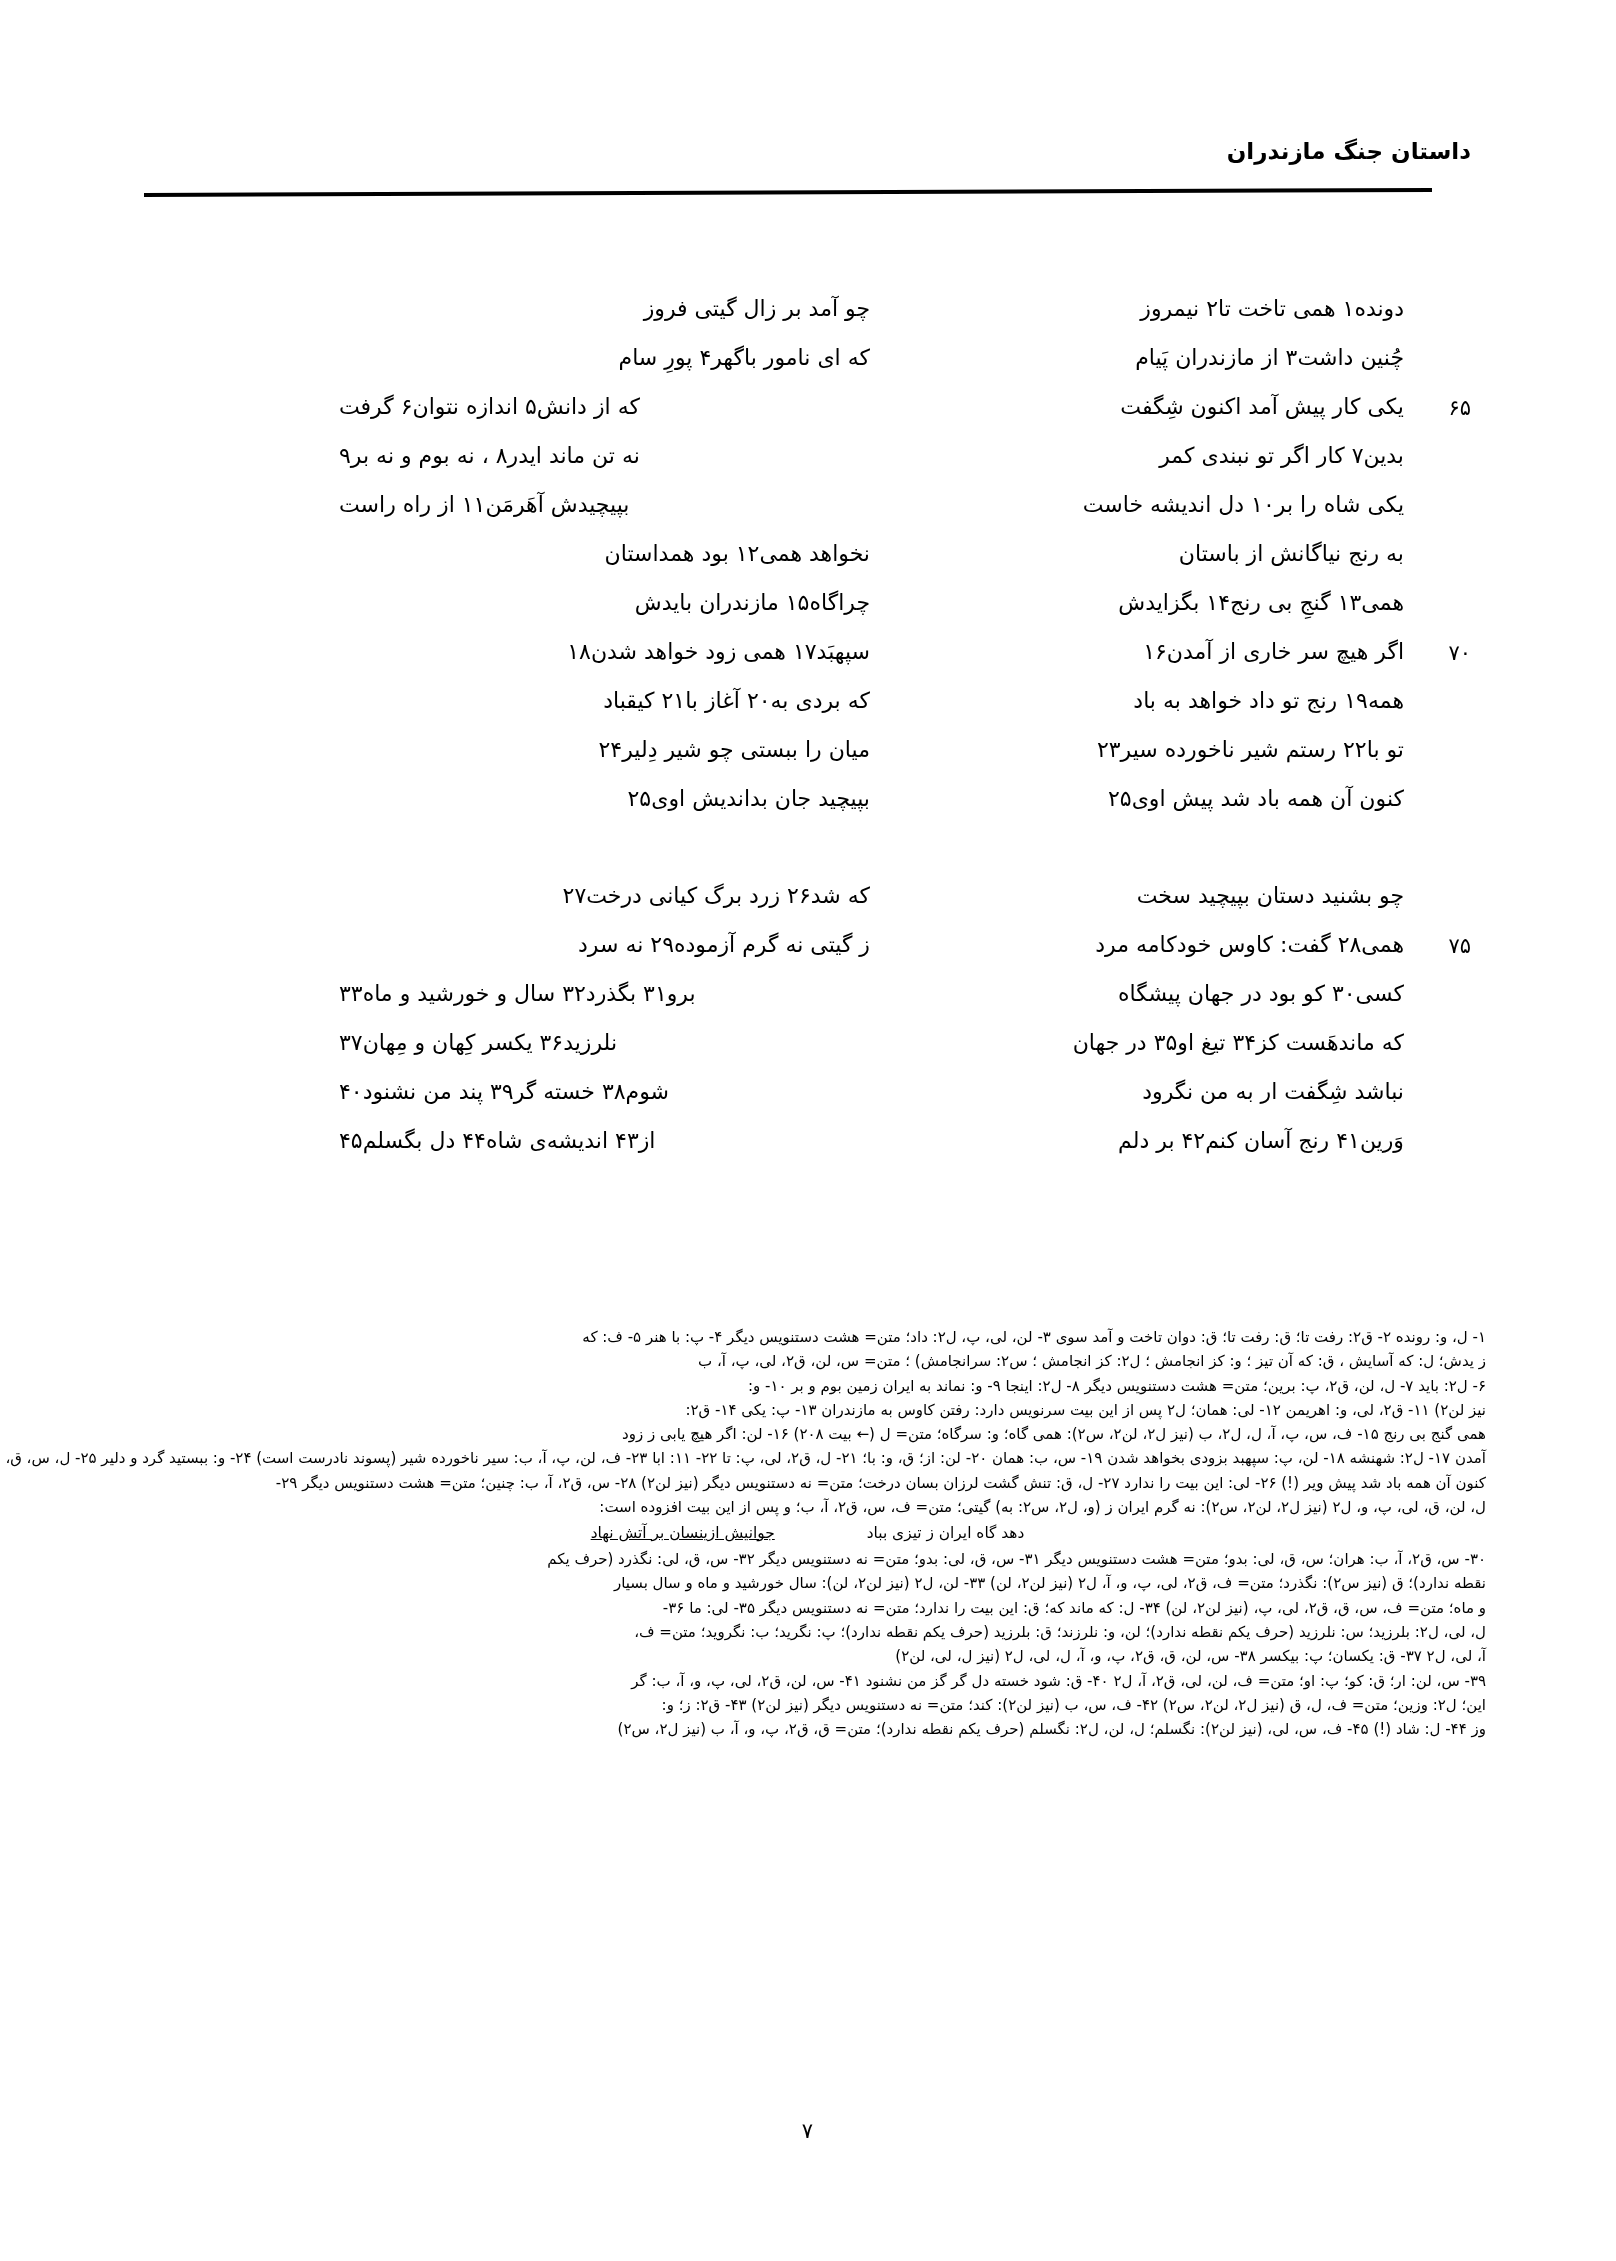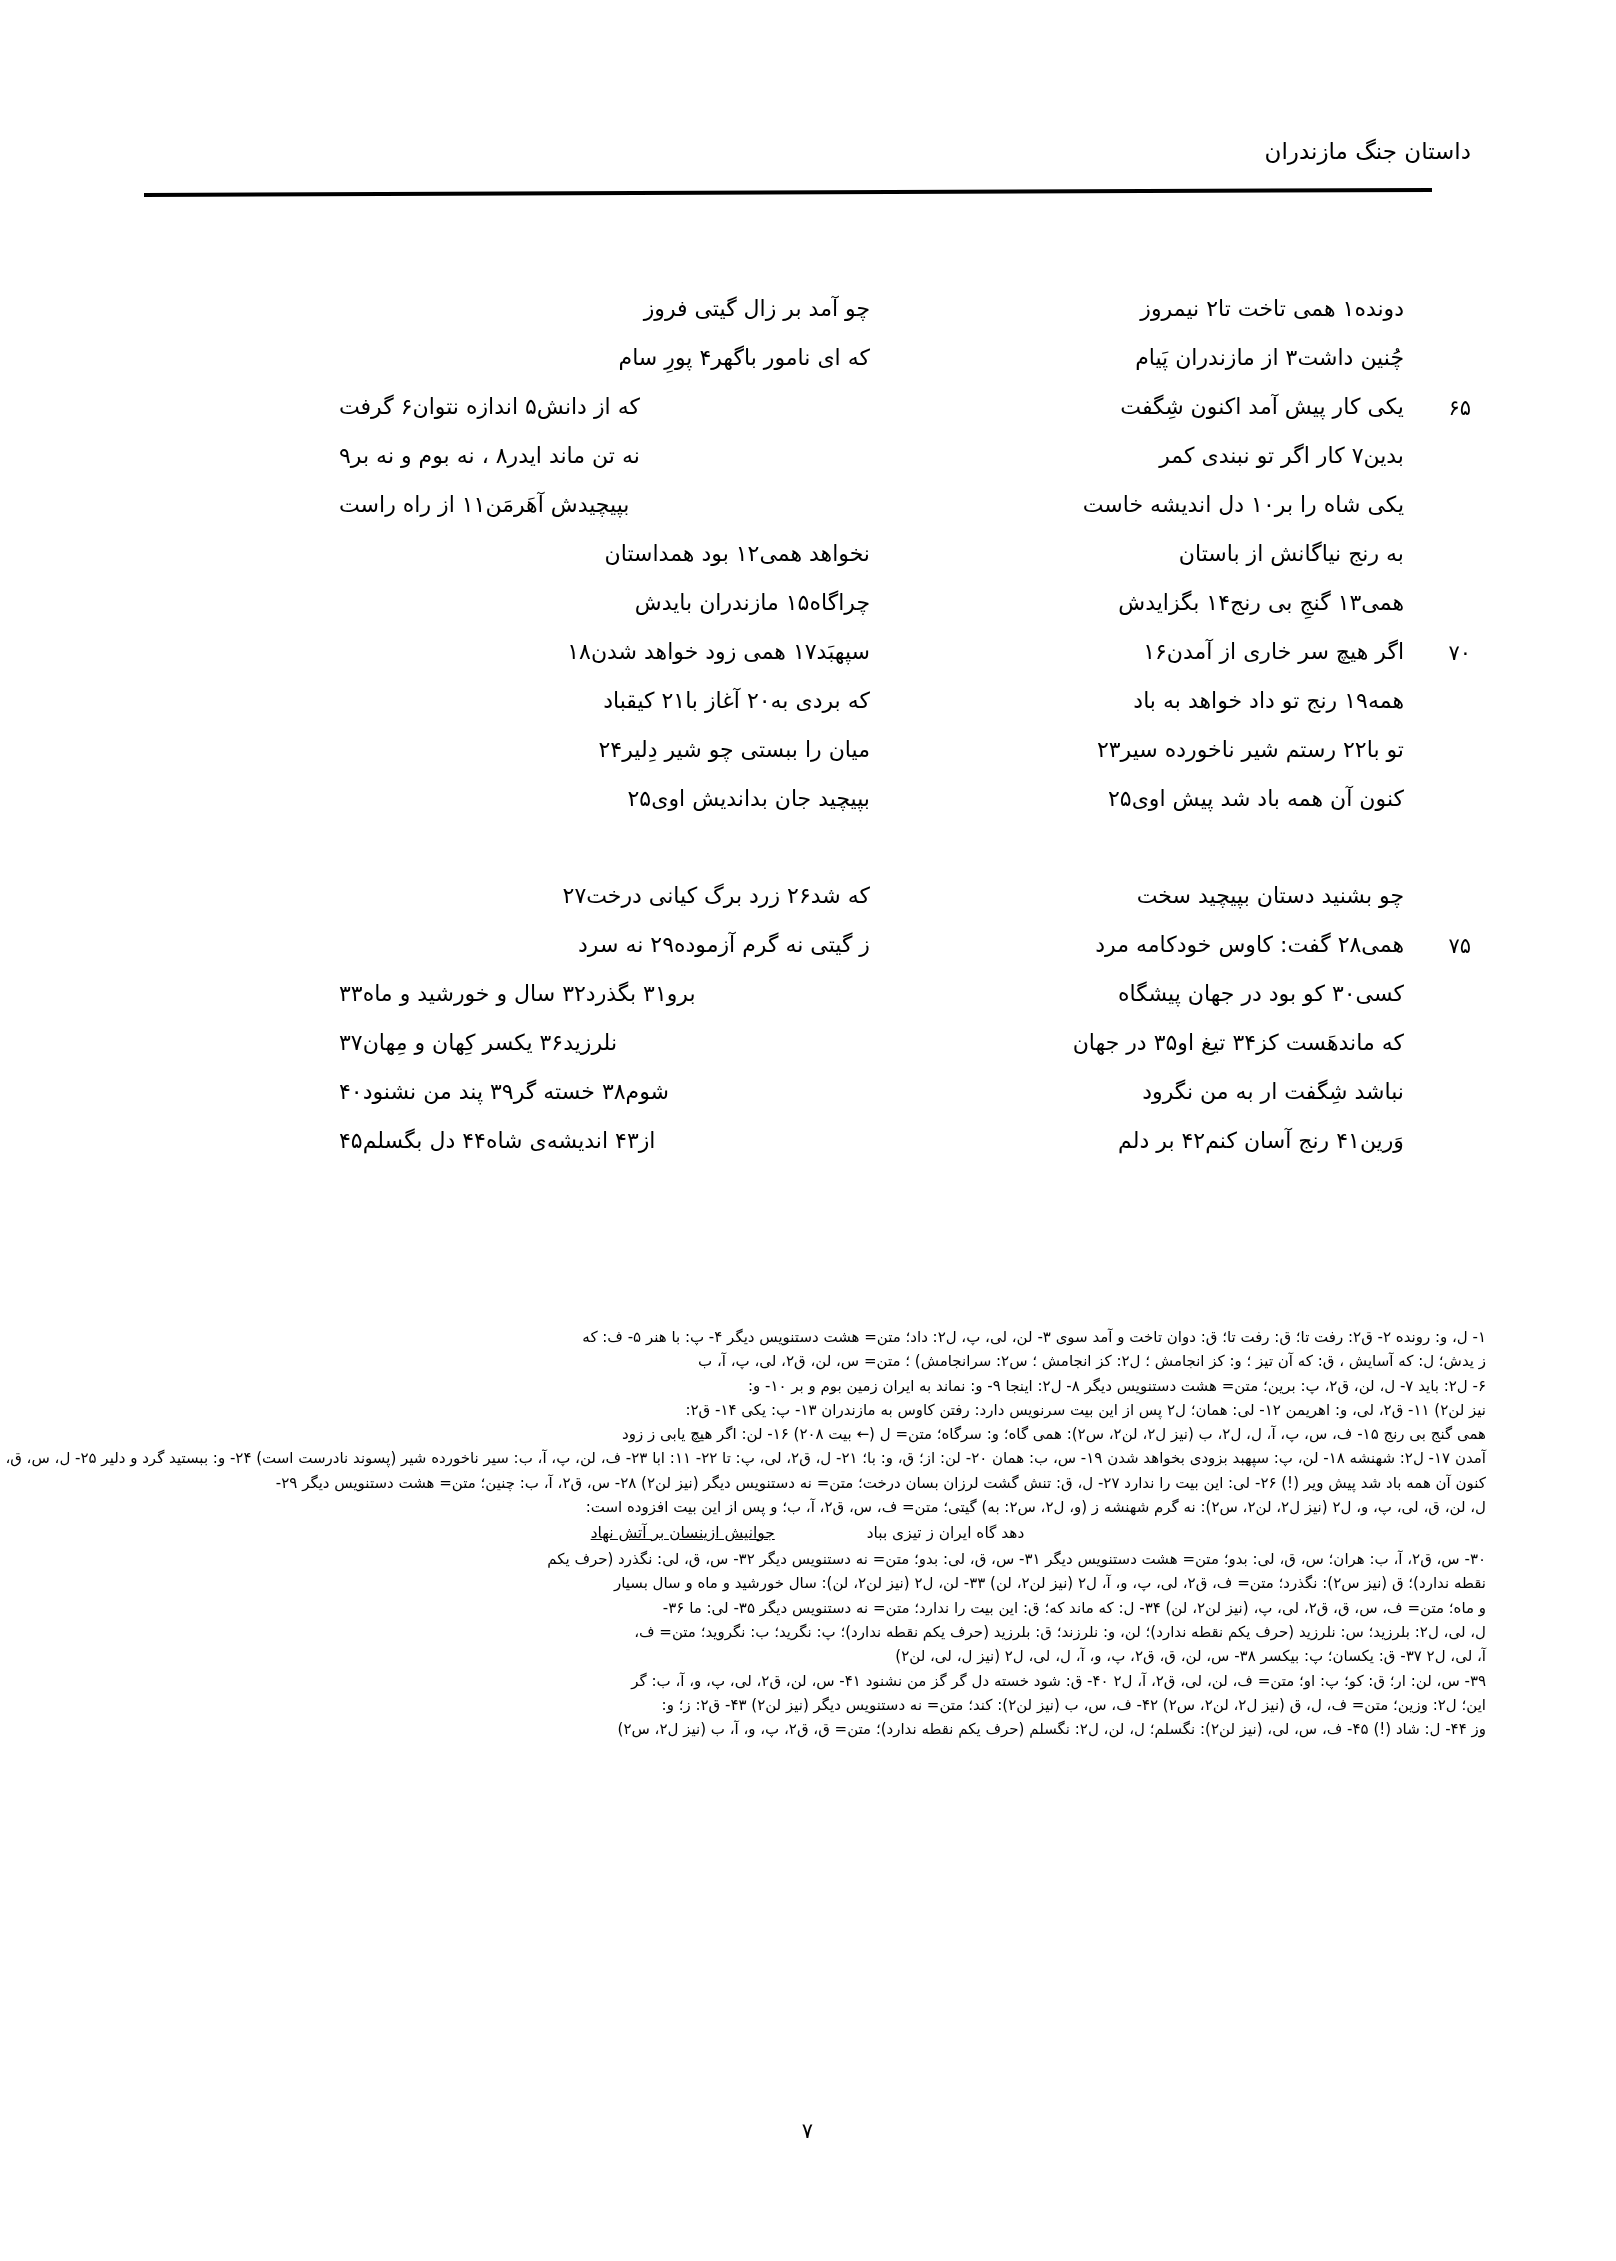--- a/index.html
+++ b/index.html
@@ -28,21 +28,21 @@
     top: 138px;
     right: 145px;
     left: 145px;
     height: 49px;
   }
   .running-head-title {
     position: absolute;
     right: 0;
     top: 0;
     font-size: 23px;
-    font-weight: normal;
+    font-weight: bold;
     letter-spacing: 0.3px;
     white-space: nowrap;
     direction: rtl;
   }
   .head-rule {
     position: absolute;
     right: 39px;
     left: 0px;
     top: 50px;
     height: 3.5px;
@@ -255,21 +255,21 @@
   </div>
 
   <div class="apparatus">
     <span class="app-line">۱- ل، و: رونده    ۲- ق۲: رفت تا؛ ق: رفت تا؛ ق: دوان تاخت و آمد سوی    ۳- لن، لی، پ، ل۲: داد؛ متن= هشت دستنویس دیگر    ۴- پ: با هنر    ۵- ف: که</span>
     <span class="app-line">ز یدش؛ ل: که آسایش ، ق: که آن تیز ؛ و: کز انجامش ؛ ل۲: کز انجامش ؛ س۲: سرانجامش) ؛ متن= س، لن، ق۲، لی، پ، آ، ب</span>
     <span class="app-line">۶- ل۲: باید    ۷- ل، لن، ق۲، پ: برین؛ متن= هشت دستنویس دیگر    ۸- ل۲: اینجا    ۹- و: نماند به ایران زمین بوم و بر    ۱۰- و:</span>
     <span class="app-line">نیز لن۲)    ۱۱- ق۲، لی، و: اهریمن    ۱۲- لی: همان؛ ل۲ پس از این بیت سرنویس دارد: رفتن کاوس به مازندران    ۱۳- پ: یکی    ۱۴- ق۲:</span>
     <span class="app-line">همی گنج بی رنج    ۱۵- ف، س، پ، آ، ل، ل۲، ب (نیز ل۲، لن۲، س۲): همی گاه؛ و: سرگاه؛ متن= ل (← بیت ۲۰۸)    ۱۶- لن: اگر هیچ یابی ز زود</span>
     <span class="app-line">آمدن    ۱۷- ل۲: شهنشه    ۱۸- لن، پ: سپهبد بزودی بخواهد شدن    ۱۹- س، ب: همان    ۲۰- لن: از؛ ق، و: با؛ ۲۱- ل، ق۲، لی، پ: تا    ۲۲- ۱۱: ابا    ۲۳- ف، لن، پ، آ، ب: سیر ناخورده شیر (پسوند نادرست است)    ۲۴- و: ببستید گرد و دلیر    ۲۵- ل، س، ق، ق۲، لی، آ، ل، لن، پ:</span>
     <span class="app-line">کنون آن همه باد شد پیش ویر (!)    ۲۶- لی: این بیت را ندارد    ۲۷- ل، ق: تنش گشت لرزان بسان درخت؛ متن= نه دستنویس دیگر (نیز لن۲)    ۲۸- س، ق۲، آ، ب: چنین؛ متن= هشت دستنویس دیگر    ۲۹-</span>
-    <span class="app-line">ل، لن، ق، لی، پ، و، ل۲ (نیز ل۲، لن۲، س۲): نه گرم شهنشه ز (و، ل۲، س۲: به) گیتی؛ متن= ف، س، ق۲، آ، ب؛ و پس از این بیت افزوده است:</span>
+    <span class="app-line">ل، لن، ق، لی، پ، و، ل۲ (نیز ل۲، لن۲، س۲): نه گرم ایران ز (و، ل۲، س۲: به) گیتی؛ متن= ف، س، ق۲، آ، ب؛ و پس از این بیت افزوده است:</span>
 
     <span class="app-verse">
       <span class="hemi">دهد گاه ایران ز تیزی بباد</span><span class="hemi">جوانیش ازینسان بر آتش نهاد</span>
     </span>
 
     <span class="app-line">۳۰- س، ق۲، آ، ب: هران؛ س، ق، لی: بدو؛ متن= هشت دستنویس دیگر    ۳۱- س، ق، لی: بدو؛ متن= نه دستنویس دیگر    ۳۲- س، ق، لی: نگذرد (حرف یکم</span>
     <span class="app-line">نقطه ندارد)؛ ق (نیز س۲): نگذرد؛ متن= ف، ق۲، لی، پ، و، آ، ل۲ (نیز لن۲، لن)    ۳۳- لن، ل۲ (نیز لن۲، لن): سال خورشید و ماه و سال بسیار</span>
     <span class="app-line">و ماه؛ متن= ف، س، ق، ق۲، لی، پ، (نیز لن۲، لن)    ۳۴- ل: که ماند که؛ ق: این بیت را ندارد؛ متن= نه دستنویس دیگر    ۳۵- لی: ما    ۳۶-</span>
     <span class="app-line">ل، لی، ل۲: بلرزید؛ س: نلرزید (حرف یکم نقطه ندارد)؛ لن، و: نلرزند؛ ق: بلرزید (حرف یکم نقطه ندارد)؛ پ: نگرید؛ ب: نگروید؛ متن= ف،</span>
     <span class="app-line">آ، لی، ل۲    ۳۷- ق: یکسان؛ پ: بیکسر    ۳۸- س، لن، ق، ق۲، پ، و، آ، ل، لی، ل۲ (نیز ل، لی، لن۲)</span>

